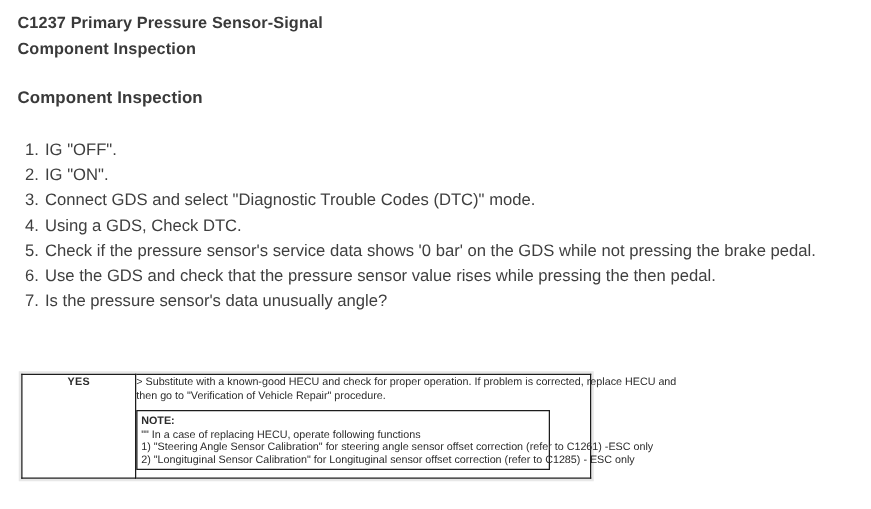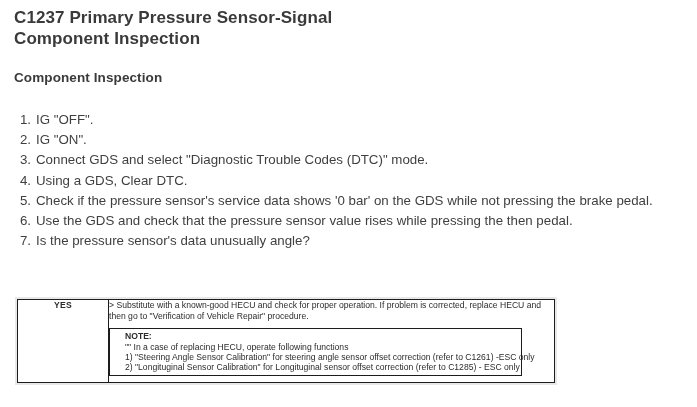--- a/index.html
+++ b/index.html
@@ -24,21 +24,21 @@
   }
 
   
   .heading-block {
     position: absolute;
     left: 14px;
     top: 7px;
     width: 660px;
   }
   .h-line {
-    font-size: 17px;
+    font-size: 13px;
     font-weight: bold;
     color: #3a3a3a;
     line-height: 21px;
     letter-spacing: 0.1px;
   }
   .section-title {
     position: absolute;
     left: 14px;
     top: 69px;
     font-size: 13.5px;
@@ -70,21 +70,21 @@
     padding-right: 5px;
     box-sizing: border-box;
   }
   .step-txt { flex: 1 1 auto; }
 
   
   .table-wrap {
     position: absolute;
     left: 15px;
     top: 297px;
-    width: 542px;
+    width: 460px;
     border: 2px solid #e8e8e8;
     background: #ffffff;
     box-sizing: border-box;
   }
   table.result {
     border-collapse: collapse;
     width: 100%;
     table-layout: fixed;
     background: #fff;
   }
@@ -111,21 +111,21 @@
   .yes-row td.col-answer { height: 82px; }
   .action-line {
     font-size: 8.6px;
     line-height: 10.6px;
     white-space: nowrap;
   }
   .note-box {
     margin-top: 7px;
     margin-right: 32px;
     border: 1px solid #1c1c1c;
-    padding: 2px 3px 2px 15px;
+    padding: 2px 3px 2px 3px;
     background: #ffffff;
   }
   .note-title {
     font-weight: bold;
     font-size: 8.6px;
     line-height: 10.4px;
   }
   .note-line {
     font-size: 8.6px;
     line-height: 10.4px;
@@ -154,21 +154,21 @@
     <div class="step">
       <span class="step-num">2.</span>
       <span class="step-txt">IG "ON".</span>
     </div>
     <div class="step">
       <span class="step-num">3.</span>
       <span class="step-txt">Connect GDS and select "Diagnostic Trouble Codes (DTC)" mode.</span>
     </div>
     <div class="step">
       <span class="step-num">4.</span>
-      <span class="step-txt">Using a GDS, Clear DTC.</span>
+      <span class="step-txt">Using a GDS, Check DTC.</span>
     </div>
     <div class="step">
       <span class="step-num">5.</span>
       <span class="step-txt">Check if the pressure sensor's service data shows '0 bar' on the GDS while not pressing the brake pedal.</span>
     </div>
     <div class="step">
       <span class="step-num">6.</span>
       <span class="step-txt">Use the GDS and check that the pressure sensor value rises while pressing the then pedal.</span>
     </div>
     <div class="step">

